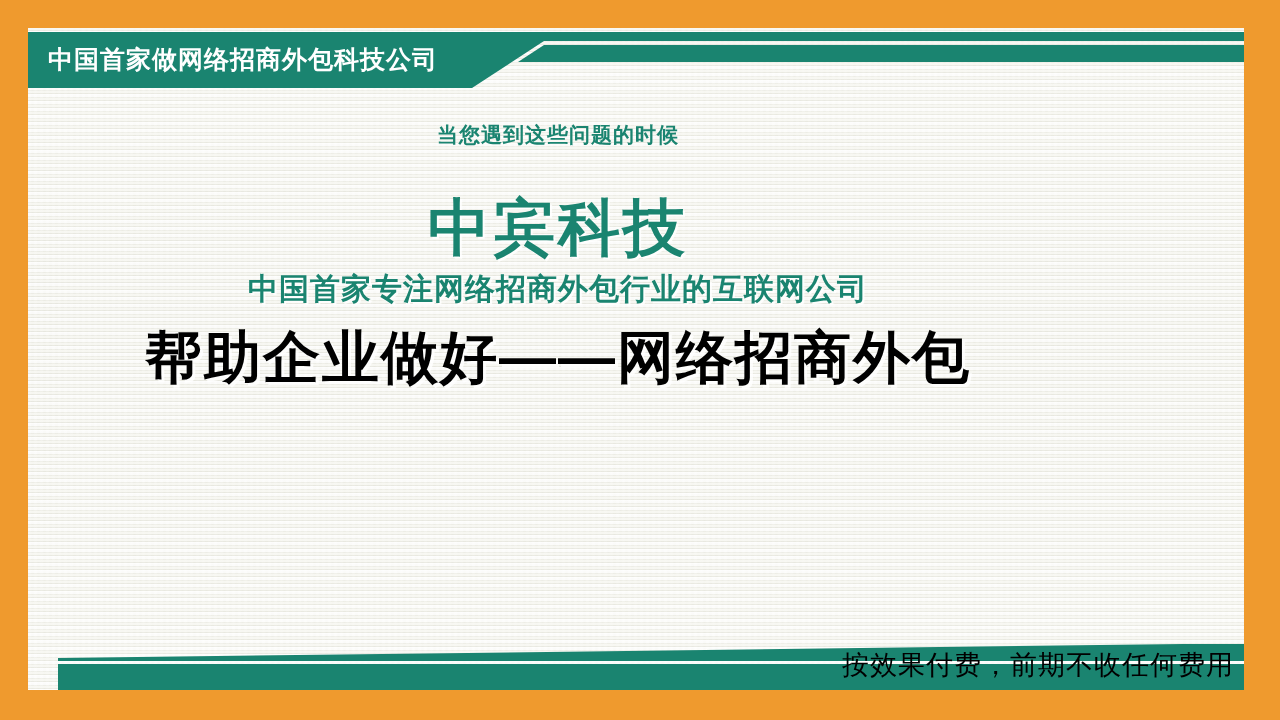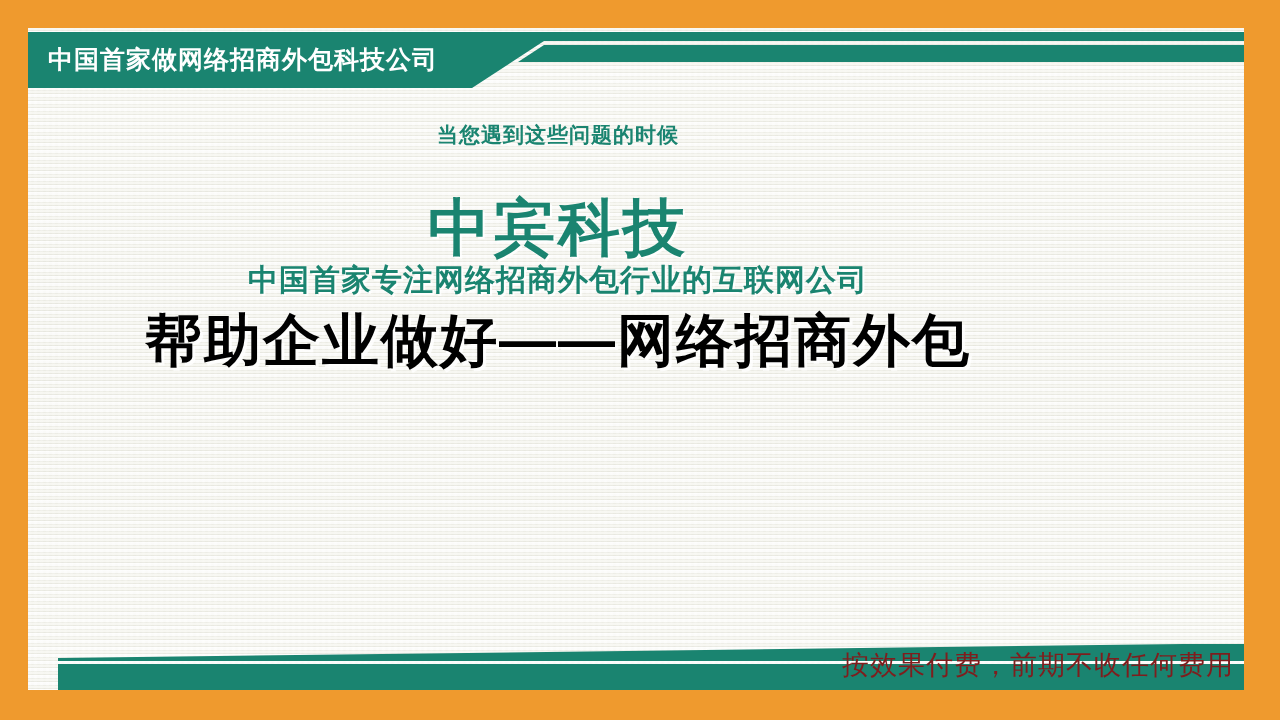--- a/index.html
+++ b/index.html
@@ -93,21 +93,21 @@
     width: 1216px;
     height: 58px;
   }
   .bottom-banner svg { display: block; width: 100%; height: 100%; }
 
   .bottom-banner-label {
     position: absolute;
     right: 46px;
     top: 646px;
     font-size: 27px;
-    color: #7f1d1d;
+    color: #000000;
     letter-spacing: 1px;
     white-space: nowrap;
     line-height: 38px;
   }
 
   
   .content {
     position: absolute;
     left: 28px;
     top: 120px;
@@ -123,31 +123,31 @@
     line-height: 30px;
     margin: 0 0 40px 0;
   }
 
   .brand {
     font-size: 62px;
     font-weight: bold;
     color: #1a8470;
     letter-spacing: 3px;
     line-height: 76px;
-    margin: 0;
+    margin: 9px;
     text-shadow: 2px 2px 0 rgba(255,255,255,0.85);
   }
 
   .tagline {
     font-size: 30px;
     font-weight: bold;
     color: #1a8470;
     letter-spacing: 1px;
     line-height: 40px;
-    margin: -6px 0 4px 0;
+    margin: -6px 0 12px 0;
     text-shadow: 2px 2px 0 rgba(255,255,255,0.85);
   }
 
   .headline {
     font-size: 57px;
     font-weight: bold;
     color: #000000;
     letter-spacing: 2px;
     line-height: 72px;
     margin: 2px 0 0 0;

